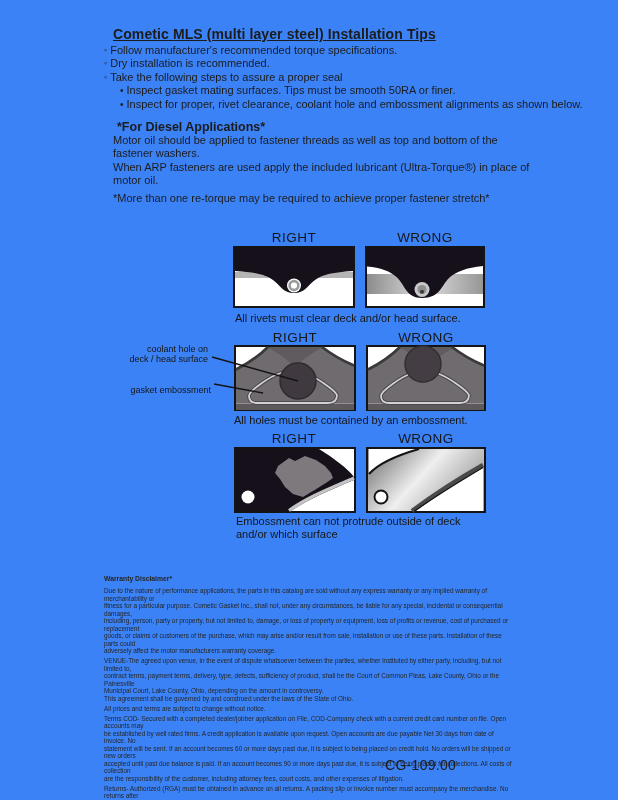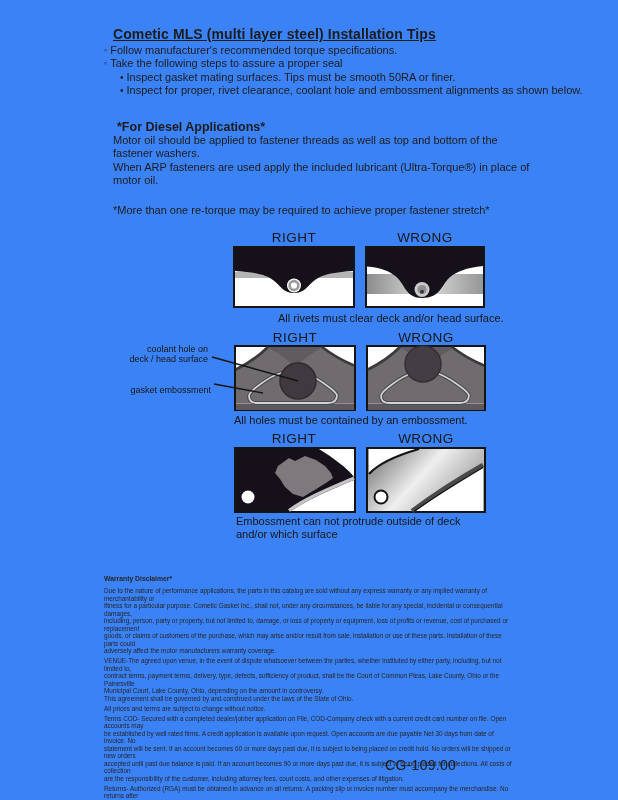--- a/index.html
+++ b/index.html
@@ -11,39 +11,39 @@
   .tips{position:absolute;left:104px;top:44px;font-size:11px;line-height:13.4px;}
   .tips .b{white-space:nowrap;}
   .tips .sub{padding-left:16px;}
   .g1{font-size:9px;margin-right:3px;vertical-align:1px;}
   .g2{font-size:10px;margin-right:3px;}
 
   .diesel-h{position:absolute;left:113px;top:116px;margin:4px;font-size:12.5px;font-weight:bold;}
   .body{position:absolute;left:113px;margin:0;font-size:11px;line-height:13.4px;white-space:pre-line;width:420px;}
   .p1{top:134px;}
   .p2{top:166px;}
-  .p3{top:204px;}
+  .p3{top:192px;}
 
   .fig{position:absolute;}
   .fig1{left:233px;top:230px;width:252px;height:98px;}
   .fig2{left:104px;top:330px;width:382px;height:100px;}
   .fig3{left:233px;top:430px;width:254px;height:113px;}
   .flabel{position:absolute;top:0;text-align:center;font-size:13.5px;letter-spacing:.5px;color:#161616;}
   .fig1 .l1{left:0;width:122px;}
   .fig1 .l2{left:132px;width:120px;}
   .fig2 .l1{left:130px;width:122px;}
   .fig2 .l2{left:262px;width:120px;}
   .fig3 .l1{left:0;width:122px;top:1px;}
   .fig3 .l2{left:134px;width:118px;top:1px;}
   .fig svg{position:absolute;left:0;}
   .fig1 svg{top:16px;}
   .fig2 svg{top:15px;}
   .fig3 svg{top:17px;}
   .fcap{position:absolute;font-size:11px;line-height:12.5px;color:#161616;}
-  .cap1{top:82px;left:2px;white-space:nowrap;margin-left:43px;}
+  .cap1{top:82px;left:2px;white-space:nowrap;}
   .cap2{top:84px;left:130px;width:252px;text-align:left;white-space:nowrap;}
   .cap3{top:85px;left:3px;width:240px;white-space:pre-line;}
   .callout{position:absolute;left:0;text-align:right;font-size:9px;line-height:9.5px;white-space:pre-line;color:#161616;}
   .co1{top:15px;width:104px;}
   .co2{top:56px;width:107px;}
 
   .disclaimer{position:absolute;left:104px;top:575px;width:413px;color:#262626;}
   .disclaimer .dh{font-size:6.8px;font-weight:bold;margin:0 0 5px 0;}
   .disclaimer p{margin:0 0 2.5px 0;font-size:6.4px;line-height:7.5px;white-space:pre-line;}
 
@@ -51,20 +51,21 @@
 </style>
 </head>
 <body>
 
 <div class="page">
 
   <h1 class="title">Cometic MLS (multi layer steel) Installation Tips</h1>
 
   <div class="tips">
     <div class="b"><span class="g1">◦</span><span>Follow manufacturer's recommended torque specifications.</span></div>
+    <div class="b"><span class="g1">◦</span><span>Dry installation is recommended.</span></div>
     <div class="b"><span class="g1">◦</span><span>Take the following steps to assure a proper seal</span></div>
     <div class="b sub"><span class="g2">•</span><span>Inspect gasket mating surfaces.  Tips must be smooth 50RA or finer.</span></div>
     <div class="b sub"><span class="g2">•</span><span>Inspect for proper, rivet clearance, coolant hole and embossment alignments as shown below.</span></div>
   </div>
 
   <h2 class="diesel-h">*For Diesel Applications*</h2>
   <p class="body p1">Motor oil should be applied to fastener threads as well as top and bottom of the fastener washers.
 When ARP fasteners are used apply the included lubricant (Ultra-Torque®) in place of motor oil.</p>
   <p class="body p3">*More than one re-torque may be required to achieve proper fastener stretch*</p>
 

